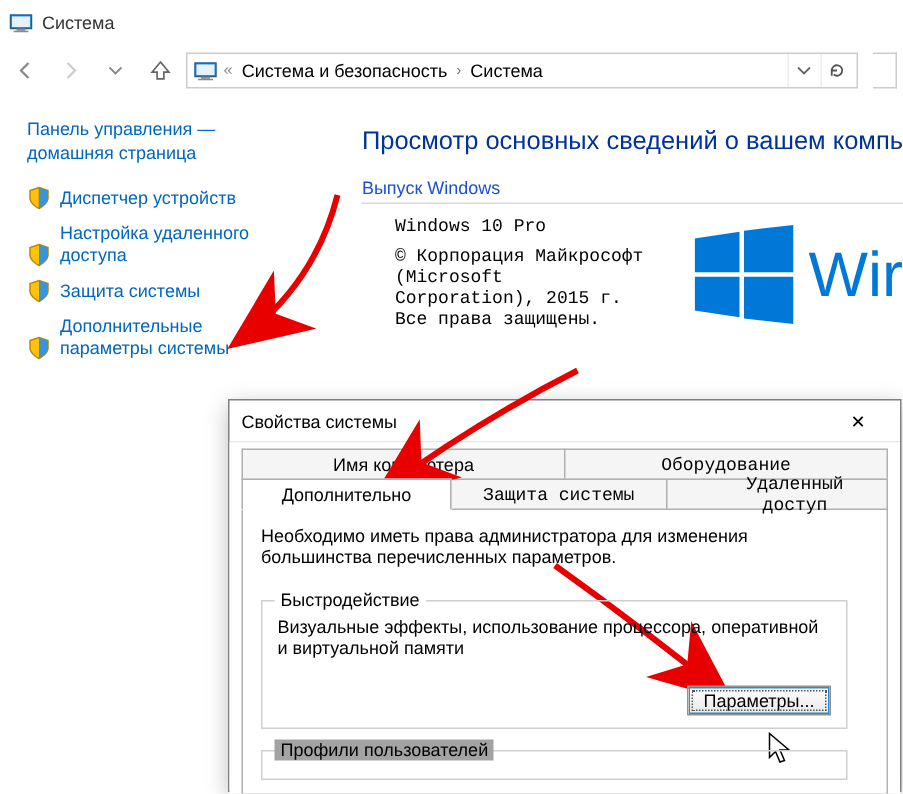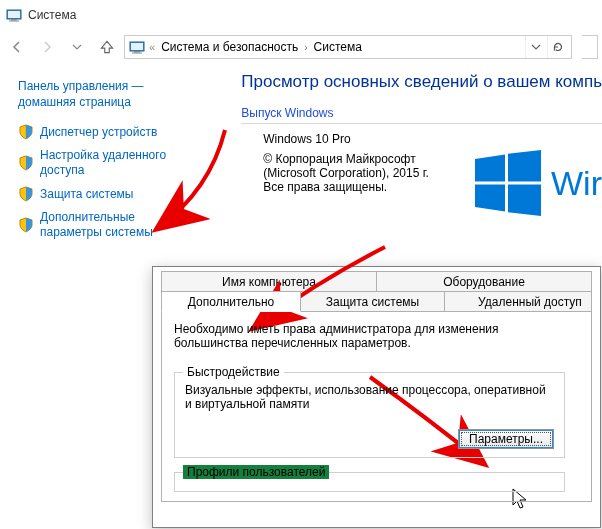--- a/index.html
+++ b/index.html
@@ -21,60 +21,60 @@
   .addr .crumb-prefix { color:#888; font-size:11px; }
   .addr .tail { margin-left:auto; display:flex; align-items:center; gap:2px; }
   .addr .tail .drop, .addr .tail .refresh { width:20px; height:22px; display:flex; align-items:center; justify-content:center; border-left:1px solid #eee; color:#555; }
   .right-sep { width:2px; height:24px; background:transparent; }
   .search-stub { width:16px; height:24px; border:1px solid #ccc; border-left:none; }
 
   
   .body { display:flex;gap:40px; }
   .sidebar { width: 245px; padding: 14px 6px 6px 18px; }
   .home-link { color:#0066c0; font-size:12px; line-height:16px; margin-bottom:14px; }
-  .side-item { display:flex; align-items:center; gap:6px; margin-bottom:8px; }
+  .side-item { display:flex; align-items:flex-end; gap:6px; margin-bottom:8px; }
   .shield { width:16px; height:16px; flex-shrink:0; }
   .side-link { color:#0066c0; font-size:12px; line-height:15px; }
 
   .main { flex:1; padding: 6px 0 0 6px; }
-  .main h1 { font-size:17px; font-weight:400; color:#003399; margin:2px 0 14px 0; white-space:nowrap; }
+  .main h1 { font-size:17px; font-weight:400; color:#003399; margin:14px 0 14px 0; white-space:nowrap; }
 
   .group-head { font-size:12px; color:#1d4ed8; border-bottom:1px solid #d8d8d8; padding-bottom:3px; margin-bottom:8px; margin-right:0; }
-  .info-val { padding-left:22px; max-width:190px; }
+  .info-val { padding-left:22px; max-width:190px;font-family:Liberation Mono, monospace; }
   .win-logo { position:absolute; right:0; top:150px; display:flex; align-items:center; gap:10px; overflow:hidden; }
-  .win-text { font-size:34px; color:#0078d7; font-weight:300; }
+  .win-text { font-size:42px; color:#0078d7; font-weight:300; }
 
   
   .dialog { position:absolute; left:152px; top:266px; width:449px; height:262px; background:#fff; border:1px solid #808080; box-shadow:0 4px 14px rgba(0,0,0,0.25); }
   .dlg-title { height:28px; display:flex; align-items:center; padding:0 8px; font-size:12px; border-bottom:1px solid #e5e5e5; }
   .dlg-close { margin-left:auto; width:40px; height:26px; display:flex; align-items:center; justify-content:center; color:#000; }
   .dlg-body { padding:4px 8px; background:#fff; }
 
   
   .tabs-row { display:flex; }
   .tabs-row2 { display:flex; margin-top:-1px;text-align:center; }
   .tab { border:1px solid #b0b0b0; background:#fff; font-size:12px; height:21px; display:flex; align-items:center; justify-content:center; padding:0 8px; position:relative; }
-  .tab + .tab { margin-left:-1px; }
+  .tab + .tab { margin-left:-1px;font-family:Liberation Mono, monospace; }
   .tab.inactive { background:#f5f5f5; }
   .tab.active { border-bottom:1px solid #fff; background:#fff; z-index:2; }
   .tabs-row .tab { flex:1; }
   .tabs-row2 .tab:nth-child(1){ width:140px; }
   .tabs-row2 .tab:nth-child(2){ width:145px; }
   .tabs-row2 .tab:nth-child(3){ flex:1;padding-left:32px; }
 
   .tab-panel { border:1px solid #b0b0b0; border-top:none; padding:10px 26px 14px 12px; position:relative; z-index:1; height:190px; }
   .panel-text { font-size:12px; margin-bottom:10px; }
 
   .fieldset { border:1px solid #cfcfcf; padding:10px 10px 12px 10px; position:relative; margin-top:22px; }
   .fieldset .legend { position:absolute; top:-8px; left:8px; background:#fff; padding:0 4px; font-size:12px; color:#000; }
   .fieldset-text { font-size:12px; margin-bottom:12px; }
   .btn { position:absolute; right:10px; bottom:8px; border:1px solid #929292; background:linear-gradient(#fefefe,#e8e8e8); font-size:12px; padding:2px 10px; box-shadow:0 0 0 1px #2a8dd4 inset; outline:1px dotted #555; outline-offset:-4px; }
 
   .fieldset2 { border:1px solid #cfcfcf; padding:6px 10px 6px 10px; position:relative; margin-top:14px; height:20px; }
-  .fieldset2 .legend { position:absolute; top:-8px; left:8px; background:#15803d; padding:0 4px; font-size:12px; }
+  .fieldset2 .legend { position:absolute; top:-8px; left:8px; background:#a3a3a3; padding:0 4px; font-size:12px; }
 
   
   .arrow { position:absolute; pointer-events:none; }
 
   
   .cursor { position:absolute; left:512px; top:488px; pointer-events:none; }
 </style>
 </head>
 <body>
 
@@ -192,20 +192,24 @@
         <polygon points="0,12 40,6 40,42 0,42"></polygon>
         <polygon points="44,5 88,0 88,42 44,42"></polygon>
         <polygon points="0,46 40,46 40,82 0,76"></polygon>
         <polygon points="44,46 88,46 88,88 44,83"></polygon>
       </g>
     </svg>
   <span class="win-text">Wir</span>
 </div>
 
 <div class="dialog">
+  <div class="dlg-title">
+    <span>Свойства системы</span>
+    <span class="dlg-close">✕</span>
+  </div>
   <div class="dlg-body">
     <div class="tabs-row">
       <div class="tab inactive">Имя компьютера</div>
       <div class="tab inactive">Оборудование</div>
     </div>
     <div class="tabs-row2">
       <div class="tab active">Дополнительно</div>
       <div class="tab inactive">Защита системы</div>
       <div class="tab inactive">Удаленный доступ</div>
     </div>

